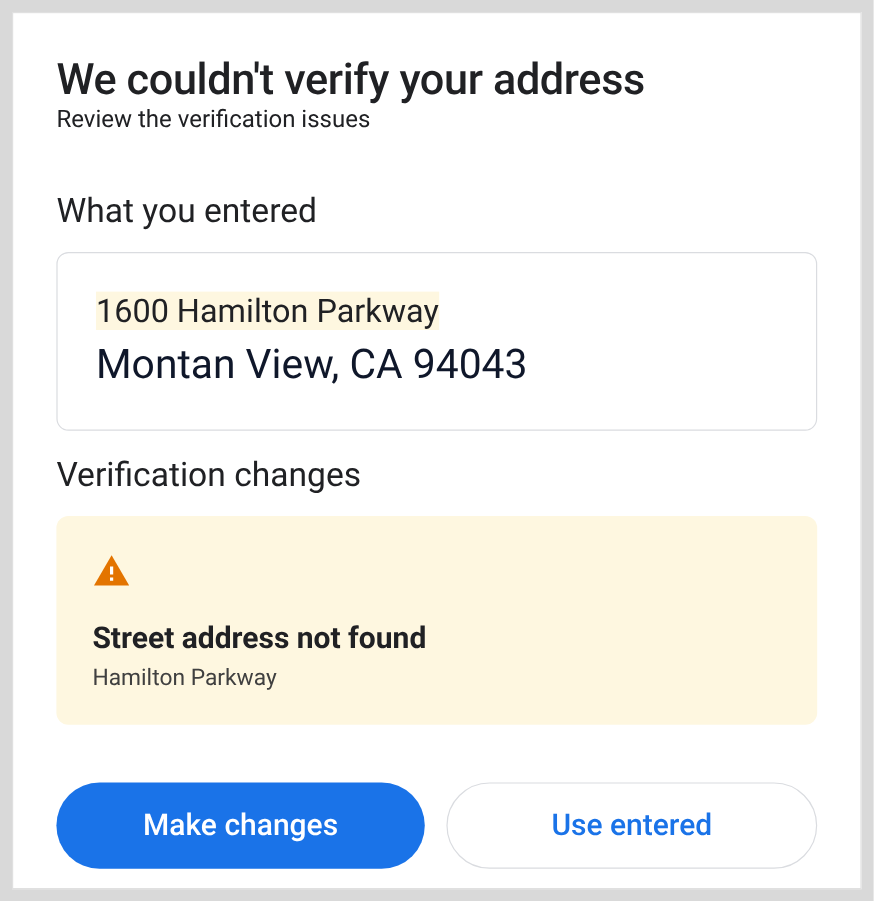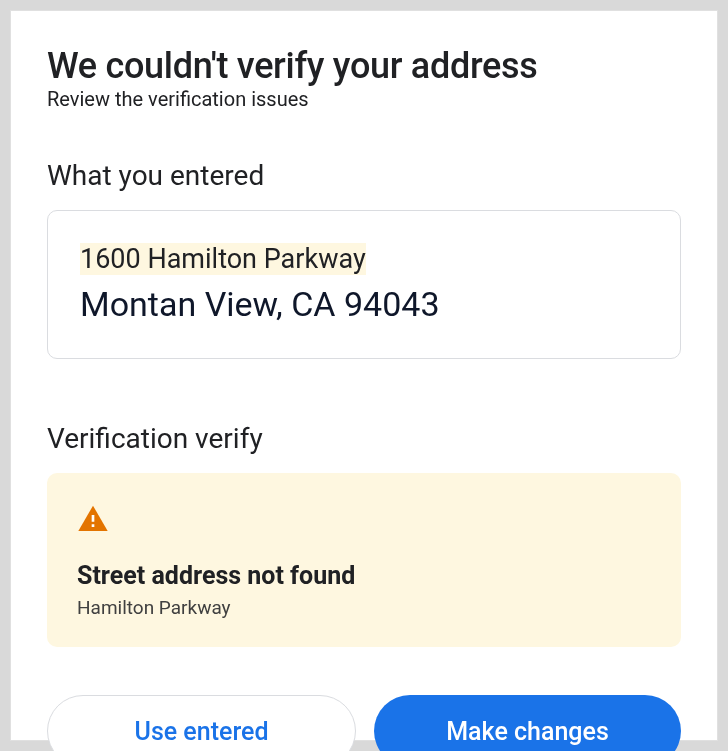--- a/index.html
+++ b/index.html
@@ -36,21 +36,21 @@
     .section-heading {
       font-size: 28px;
       font-weight: 400;
       color: #202124;
       margin-bottom: 18px;
     }
     .address-box {
       border: 1px solid #dadce0;
       border-radius: 10px;
       padding: 30px 32px;
-      margin-bottom: 63px;
+      margin-bottom: 20px;
     }
     .address-line1 {
       font-size: 27px;
       color: #202124;
       background: #fef7e0;
       display: inline;
       line-height: 1.4;
     }
     .address-line2 {
       font-size: 34px;
@@ -123,31 +123,31 @@
   <p class="subtitle">Review the verification issues</p>
 
   <h2 class="section-heading">What you entered</h2>
   <div class="address-box">
     <div>
       <span class="address-line1">1600 Hamilton Parkway</span>
     </div>
     <div class="address-line2">Montan View, CA 94043</div>
   </div>
 
-  <h2 class="section-heading">Verification verify</h2>
+  <h2 class="section-heading">Verification changes</h2>
   <div class="issue-box">
     <div class="warning-icon">
       <svg viewBox="0 0 24 24" width="32" height="32">
         <path fill="#e37400" d="M1 21h22L12 2 1 21z"></path>
         <path fill="#ffffff" d="M13 18h-2v-2h2v2zm0-4h-2V9h2v5z"></path>
       </svg>
     </div>
     <div class="issue-content">
       <div class="issue-title">Street address not found</div>
       <div class="issue-detail">Hamilton Parkway</div>
     </div>
   </div>
 
   <div class="button-row">
+    <button class="btn btn-primary">Make changes</button>
     <button class="btn btn-secondary">Use entered</button>
-    <button class="btn btn-primary">Make changes</button>
   </div>
 </div>
 
 </body></html>

